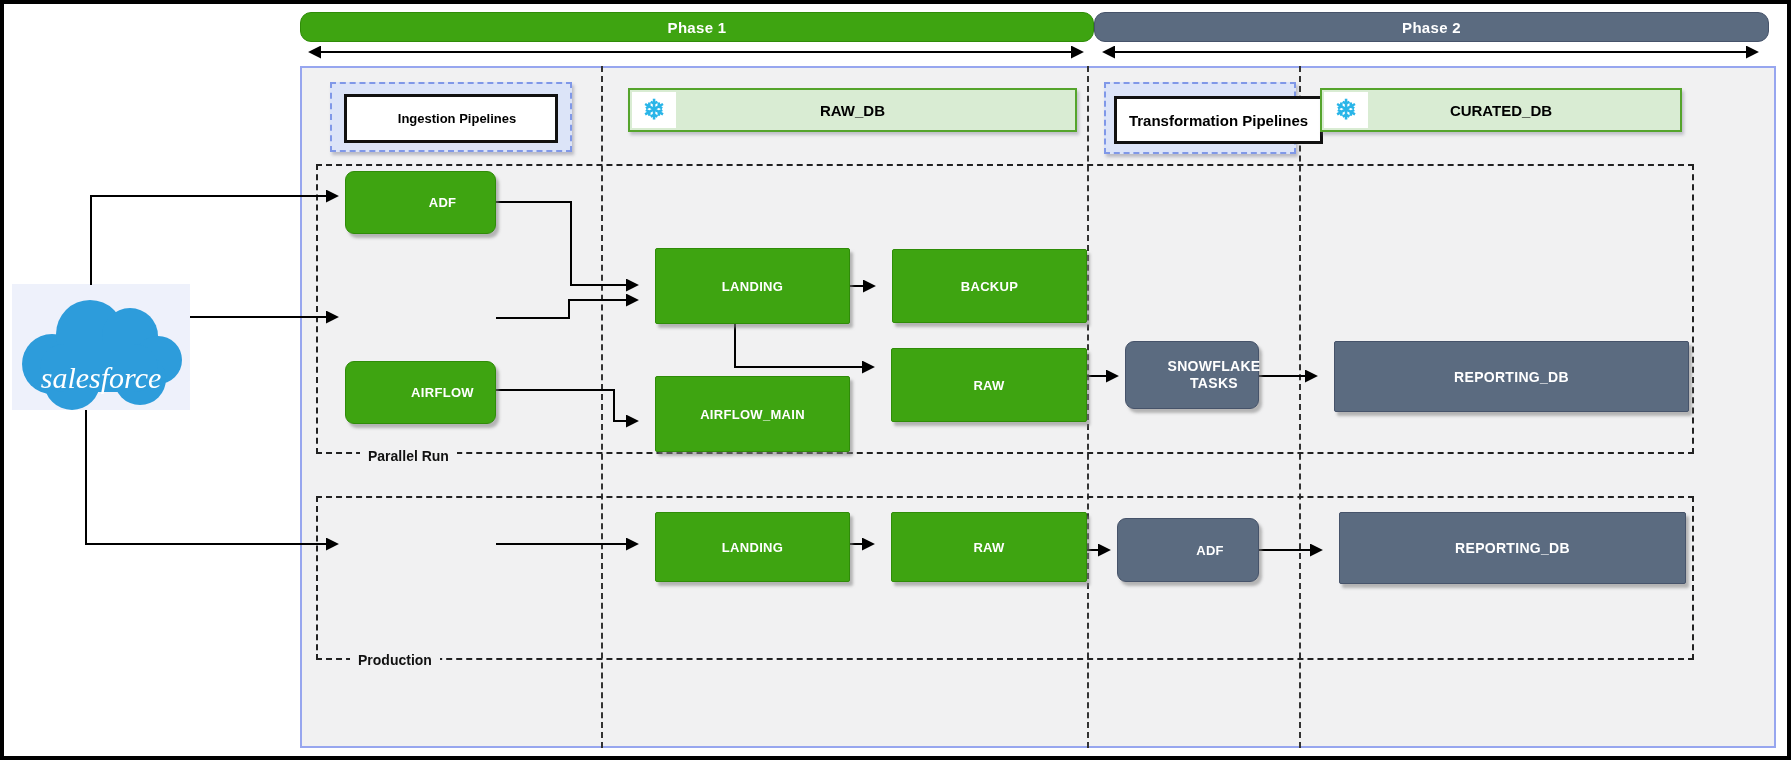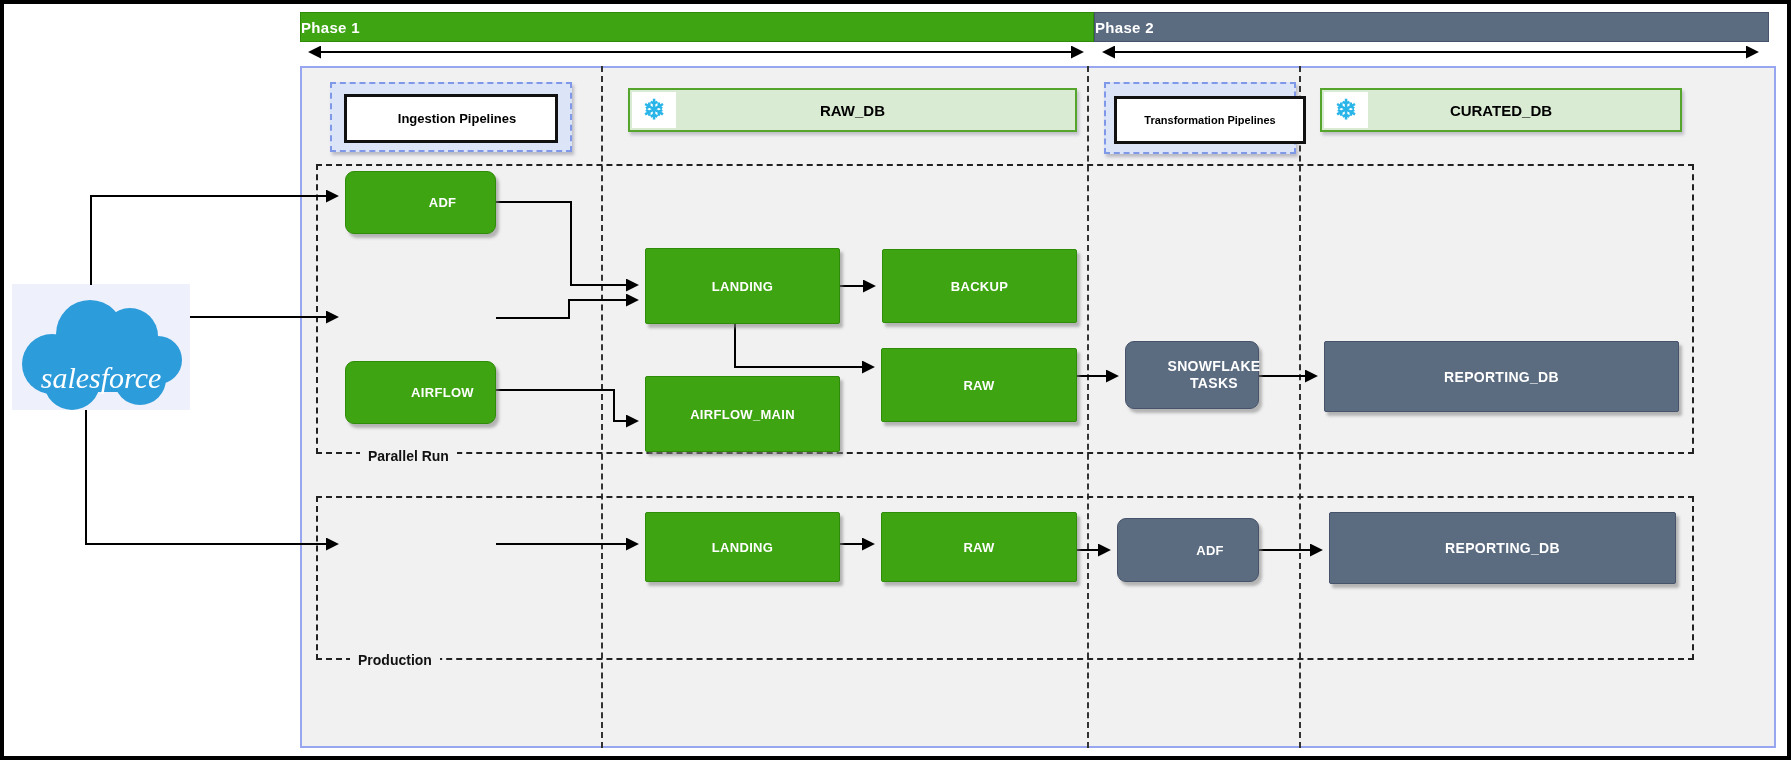--- a/index.html
+++ b/index.html
@@ -9,22 +9,22 @@
     --lav-bg:#DCE4F8; --lav-border:#8098E8;
     --container-border:#97A6EF; --container-bg:#F1F1F2;
     --sf-blue:#2D9CDB; --snow-blue:#29B5E8;
   }
   html,body{margin:0;padding:0;background:#ffffff;font-family:"Liberation Sans",sans-serif;}
   .canvas{position:relative;width:1791px;height:760px;background:#ffffff;
           border:4px solid #000;box-sizing:border-box;overflow:hidden;}
   .abs{position:absolute;box-sizing:border-box;}
 
   
-  .phasebar{display:flex;align-items:center;justify-content:flex-start;color:#fff;
-            font-size:15px;font-weight:bold;letter-spacing:.3px;}
+  .phasebar{display:flex;align-items:center;justify-content:center;color:#fff;
+            font-size:15px;font-weight:bold;letter-spacing:.3px;border-radius:11px;}
   .phase1{background:var(--green);border:1px solid #djina;border:1px solid #2f8c08;}
   .phase2{background:var(--slate);border:1px solid #46536A;}
 
   
   .container{background:var(--container-bg);border:2px solid var(--container-border);}
 
   
   .colline{border-left:2px dashed #333;width:0;}
 
   
@@ -44,21 +44,21 @@
             display:flex;align-items:center;justify-content:center;}
   .snowflake{color:var(--snow-blue);font-size:27px;line-height:1;}
 
   
   .node{display:flex;align-items:center;justify-content:center;color:#fff;
         text-align:center;font-size:13px;font-weight:600;letter-spacing:.3px;
         box-shadow:3px 4px 3px rgba(130,130,130,.55);z-index:5;}
   .g{background:var(--green);border:1px solid var(--green-dark);}
   .s{background:var(--slate);border:1px solid var(--slate-dark);}
   .round{border-radius:9px;padding-left:44px;}
-  .rect{border-radius:2px;}
+  .rect{border-radius:2px;margin-left:10px;}
   .wrap{white-space:pre-line;font-size:14px;line-height:1.25;}
   .big{font-size:14px;}
 
   svg.overlay{position:absolute;left:0;top:0;z-index:4;pointer-events:none;}
   .sf-block{background:#EEF1FB;}
   .sf-text{fill:#fff;font-family:"Liberation Serif",serif;font-style:italic;font-size:30px;}
 </style>
 </head>
 <body>
 
@@ -86,21 +86,21 @@
   <div class="abs whitebox" style="left:340px;top:90px;width:214px;height:49px;font-size:13px;padding-left:12px;">Ingestion Pipelines</div>
 
   <div class="abs dbbar" style="left:624px;top:84px;width:449px;height:44px;">
     <div class="snowcell">
       <span class="snowflake">❄</span>
     </div>
     <span>RAW_DB</span>
   </div>
 
   <div class="abs lavbox" style="left:1100px;top:78px;width:192px;height:72px;"></div>
-  <div class="abs whitebox" style="left:1110px;top:92px;width:192px;height:48px;font-size:11px;">Transformation Pipelines</div>
+  <div class="abs whitebox" style="left:1110px;top:92px;width:209px;height:48px;font-size:15px;">Transformation Pipelines</div>
 
   <div class="abs dbbar" style="left:1316px;top:84px;width:362px;height:44px;">
     <div class="snowcell">
       <span class="snowflake">❄</span>
     </div>
     <span>CURATED_DB</span>
   </div>
 
   <div class="abs sf-block" style="left:8px;top:280px;width:178px;height:126px;">
     <svg width="178" height="126" viewBox="0 0 178 126">

